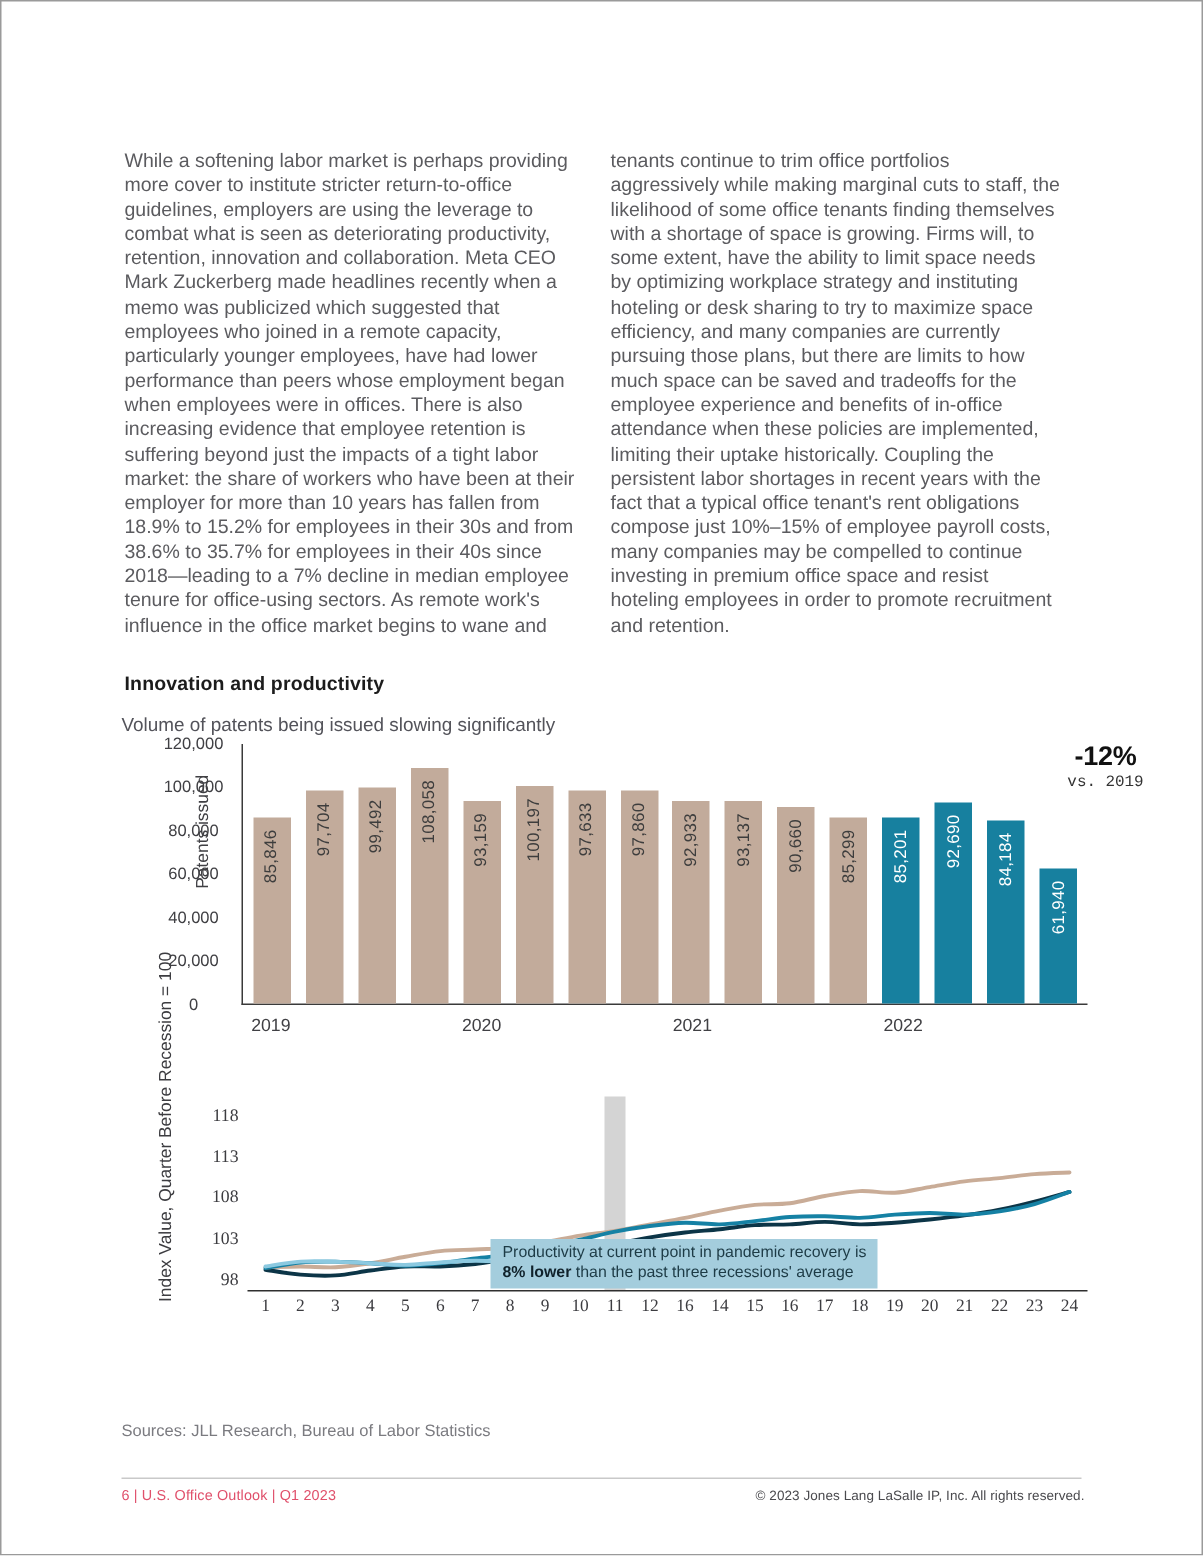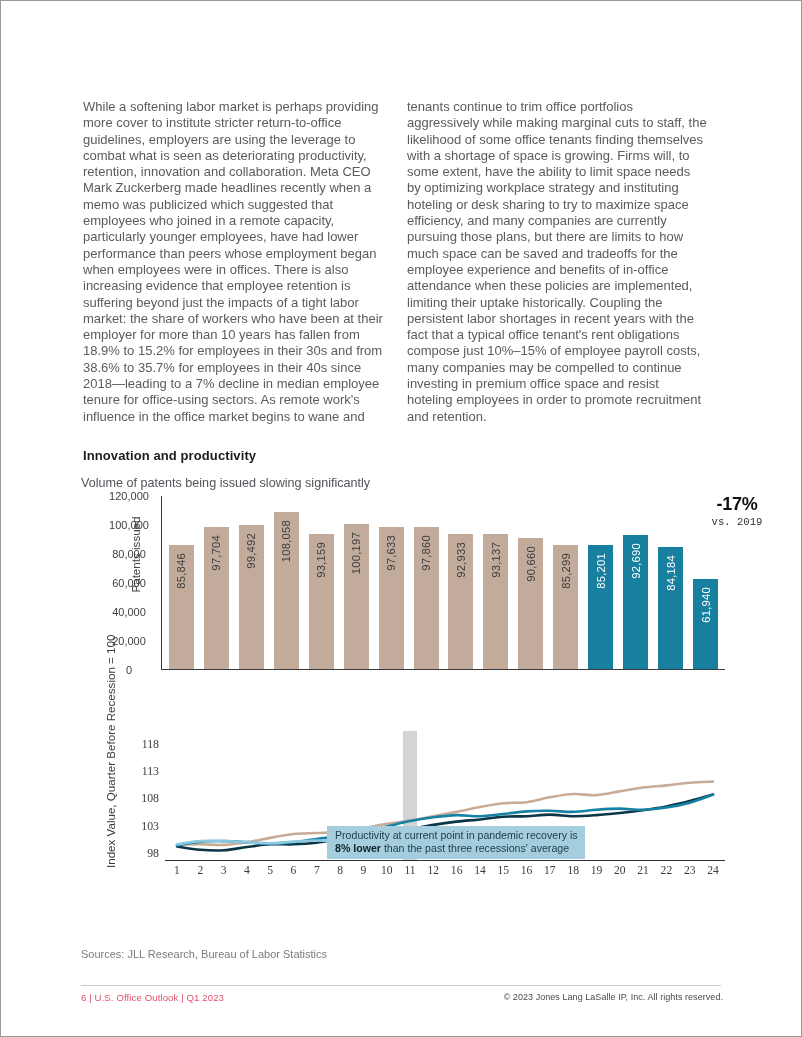--- a/index.html
+++ b/index.html
@@ -433,22 +433,28 @@
               <span class="c1-barval">84,184</span>
             </div>
           </div>
           <div class="c1-barcell">
             <div class="c1-bar blue" style="height: 89.813px;">
               <span class="c1-barval">61,940</span>
             </div>
           </div>
         </div>
     </div>
+    <div class="c1-xlabels" id="c1-xlabels">
+        <div class="c1-xlabel" style="left: 3.125%;">2019</div>
+        <div class="c1-xlabel" style="left: 28.125%;">2020</div>
+        <div class="c1-xlabel" style="left: 53.125%;">2021</div>
+        <div class="c1-xlabel" style="left: 78.125%;">2022</div>
+      </div>
     <div class="c1-annotation">
-      <div class="c1-ann-big">-17%</div>
+      <div class="c1-ann-big">-12%</div>
       <div class="c1-ann-sub">vs. 2019</div>
     </div>
   </div>
 
   <div class="chart2">
     <div class="c2-ylabel">Index Value, Quarter Before Recession = 100</div>
     <div class="c2-yticks" id="c2-yticks">
         <div class="c2-ytick" style="top: 119.83px;">98</div>
         <div class="c2-ytick" style="top: 92.5957px;">103</div>
         <div class="c2-ytick" style="top: 65.3617px;">108</div>

